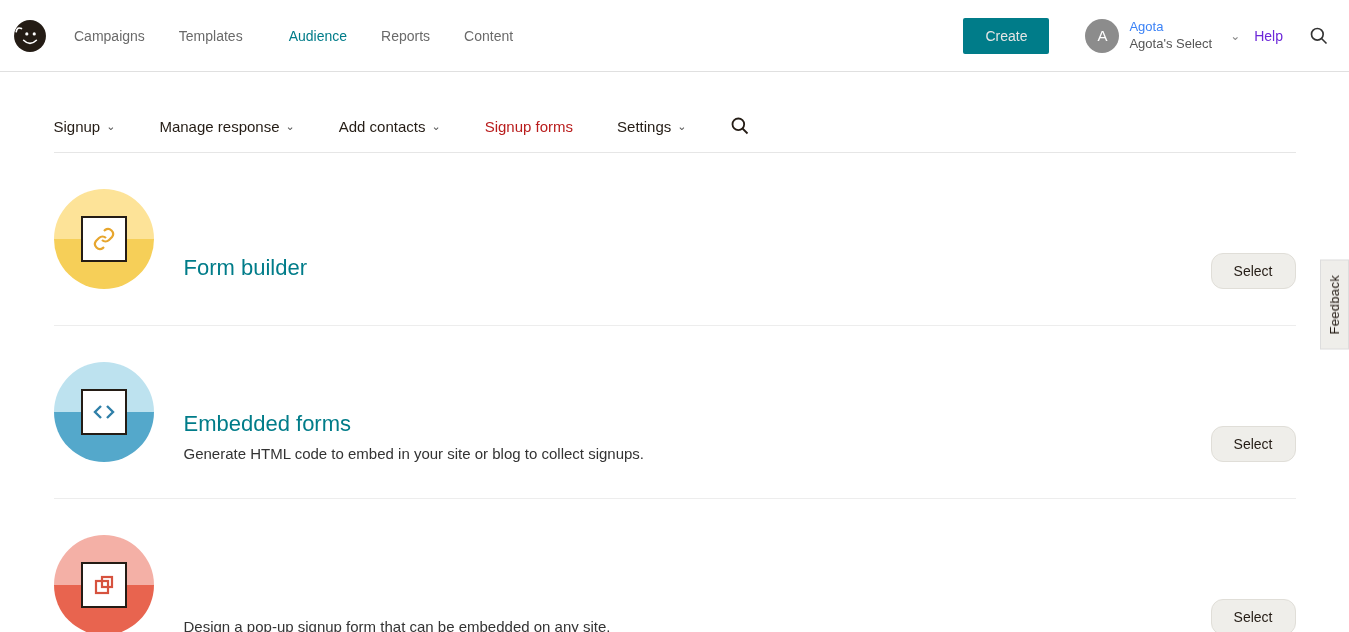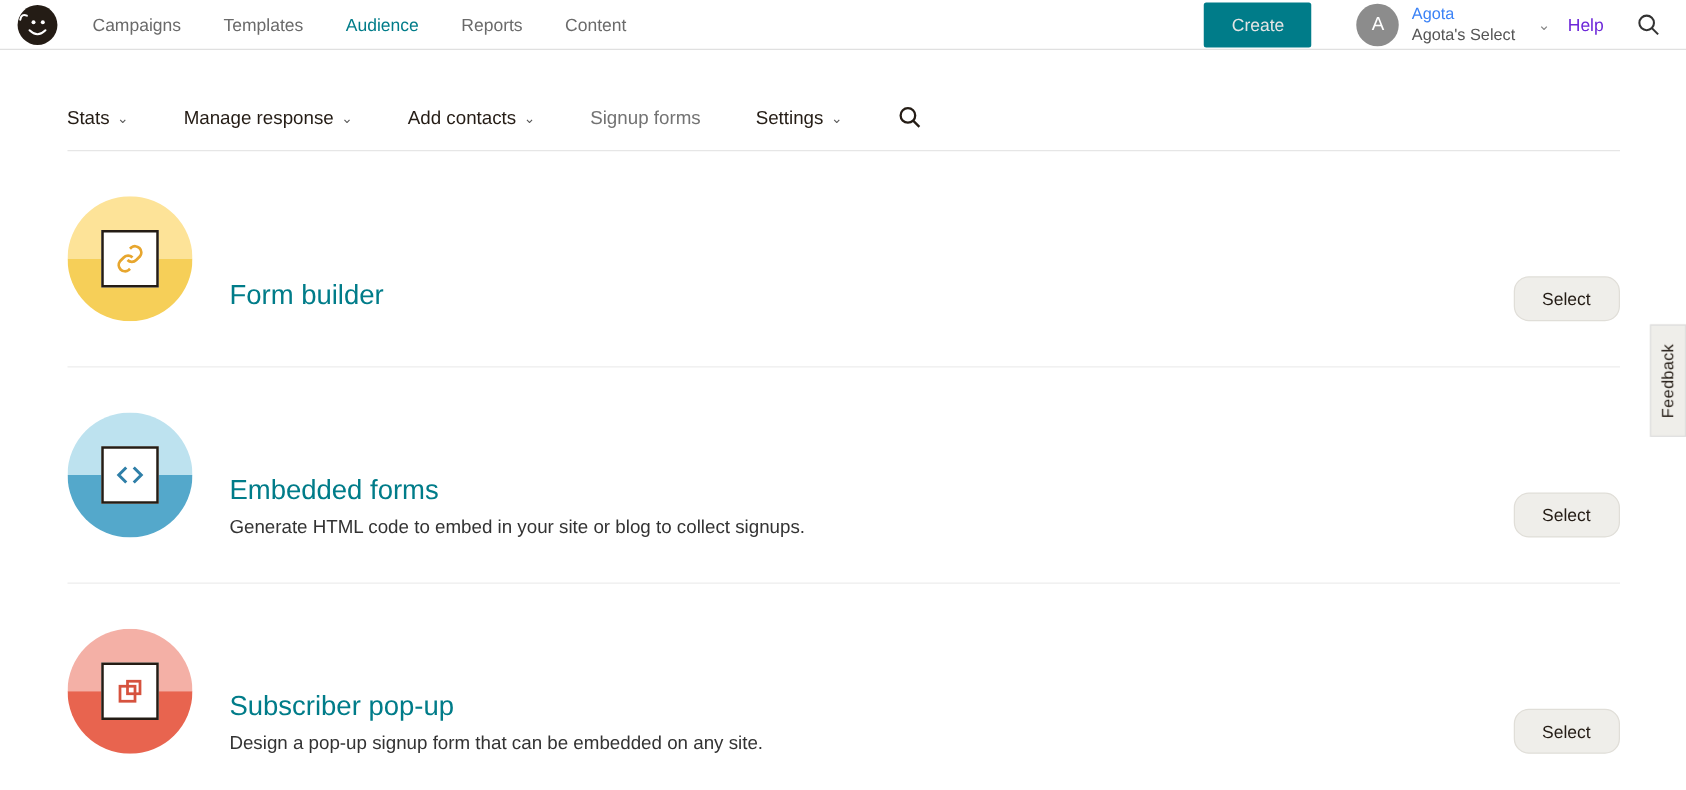--- a/index.html
+++ b/index.html
@@ -1,29 +1,29 @@
 <!DOCTYPE html>
 <html><head>
 <meta charset="utf-8">
 <style>
 * { margin: 0; padding: 0; box-sizing: border-box; }
 body { font-family: "Helvetica Neue", Helvetica, Arial, sans-serif; color: #241c15; background: #fff; }
 
 
 .topnav {
-  height: 40px;
+  height: 72px;
   border-bottom: 1px solid #e0e0e0;
   display: flex;
   align-items: center;
   padding: 0 20px 0 12px;
 }
 .logo { width: 36px; height: 36px; margin-right: 26px; display:flex; align-items:center; justify-content:center; }
 .nav-links { display: flex; gap: 34px; }
 .nav-link { color: #6a6a6a; font-size: 14px; cursor: pointer; }
-.nav-link.active { color: #007c89; font-weight: 500; }
+.nav-link.active { color: #007c89; font-weight: 500; margin-left: 12px; }
 .topnav-spacer { flex: 1; }
 .create-btn {
   background: #007c89; color: #e5e5e5; border: none;
   padding: 10px 22px; font-size: 14px; font-weight: 500;
   cursor: pointer; border-radius: 2px;
 }
 .account { display: flex; align-items: center; gap: 10px; margin-left: 36px; cursor: pointer; }
 .avatar {
   width: 34px; height: 34px; border-radius: 50%;
   background: #8c8c8c; color: #fff; display: flex;
@@ -37,21 +37,21 @@
 .search-top { margin-left: 26px; cursor: pointer; color: #333; }
 
 
 .page { max-width: 1242px; margin: 0 auto; padding: 0 0 40px; }
 .subnav {
   display: flex; align-items: center; gap: 44px;
   padding: 44px 0 16px 0; border-bottom: 1px solid #e6e6e6;
 }
 .subnav-item { font-size: 15px; font-weight: 500; color: #241c15; cursor: pointer; display: flex; align-items: center; gap: 6px; }
 .subnav-item .chev { font-size: 11px; color: #555; }
-.subnav-item.active-noarrow { color: #737373; align-items: center; }
+.subnav-item.active-noarrow { color: #b91c1c; align-items: center; }
 .subnav-search { cursor: pointer; color: #333; }
 
 
 .form-row {
   display: flex; align-items: flex-end; gap: 30px;
   padding: 36px 0 36px 0; border-bottom: 1px solid #ededed;
 }
 .form-icon {
   width: 100px; height: 100px; border-radius: 50%;
   display: flex; align-items: center; justify-content: center;
@@ -127,21 +127,21 @@
       <circle cx="10" cy="10" r="7"></circle>
         <line x1="21" y1="21" x2="15" y2="15"></line>
     </svg>
   </span>
 </div>
 
 <div class="page">
 
   <div class="subnav">
     <div class="subnav-item">
-      <span>Stats</span>
+      <span>Signup</span>
       <span class="chev">⌄</span>
     </div>
     <div class="subnav-item">
       <span>Manage response</span>
       <span class="chev">⌄</span>
     </div>
     <div class="subnav-item">
       <span>Add contacts</span>
       <span class="chev">⌄</span>
     </div>
@@ -204,21 +204,20 @@
       <div class="half-top"></div>
         <div class="half-bot"></div>
       <div class="sq">
         <svg width="24" height="24" viewBox="0 0 24 24" fill="none" stroke="#d6523e" stroke-width="2.2">
           <rect x="4" y="8" width="12" height="12"></rect>
           <rect x="10" y="4" width="10" height="10"></rect>
         </svg>
       </div>
     </div>
     <div class="form-body">
-      <h3 class="form-title">Subscriber pop-up</h3>
       <p class="form-desc">Design a pop-up signup form that can be embedded on any site.</p>
     </div>
     <div class="form-action">
       <button class="select-btn">Select</button>
     </div>
   </div>
 
 </div>
 
 <div class="feedback-tab">Feedback</div>

